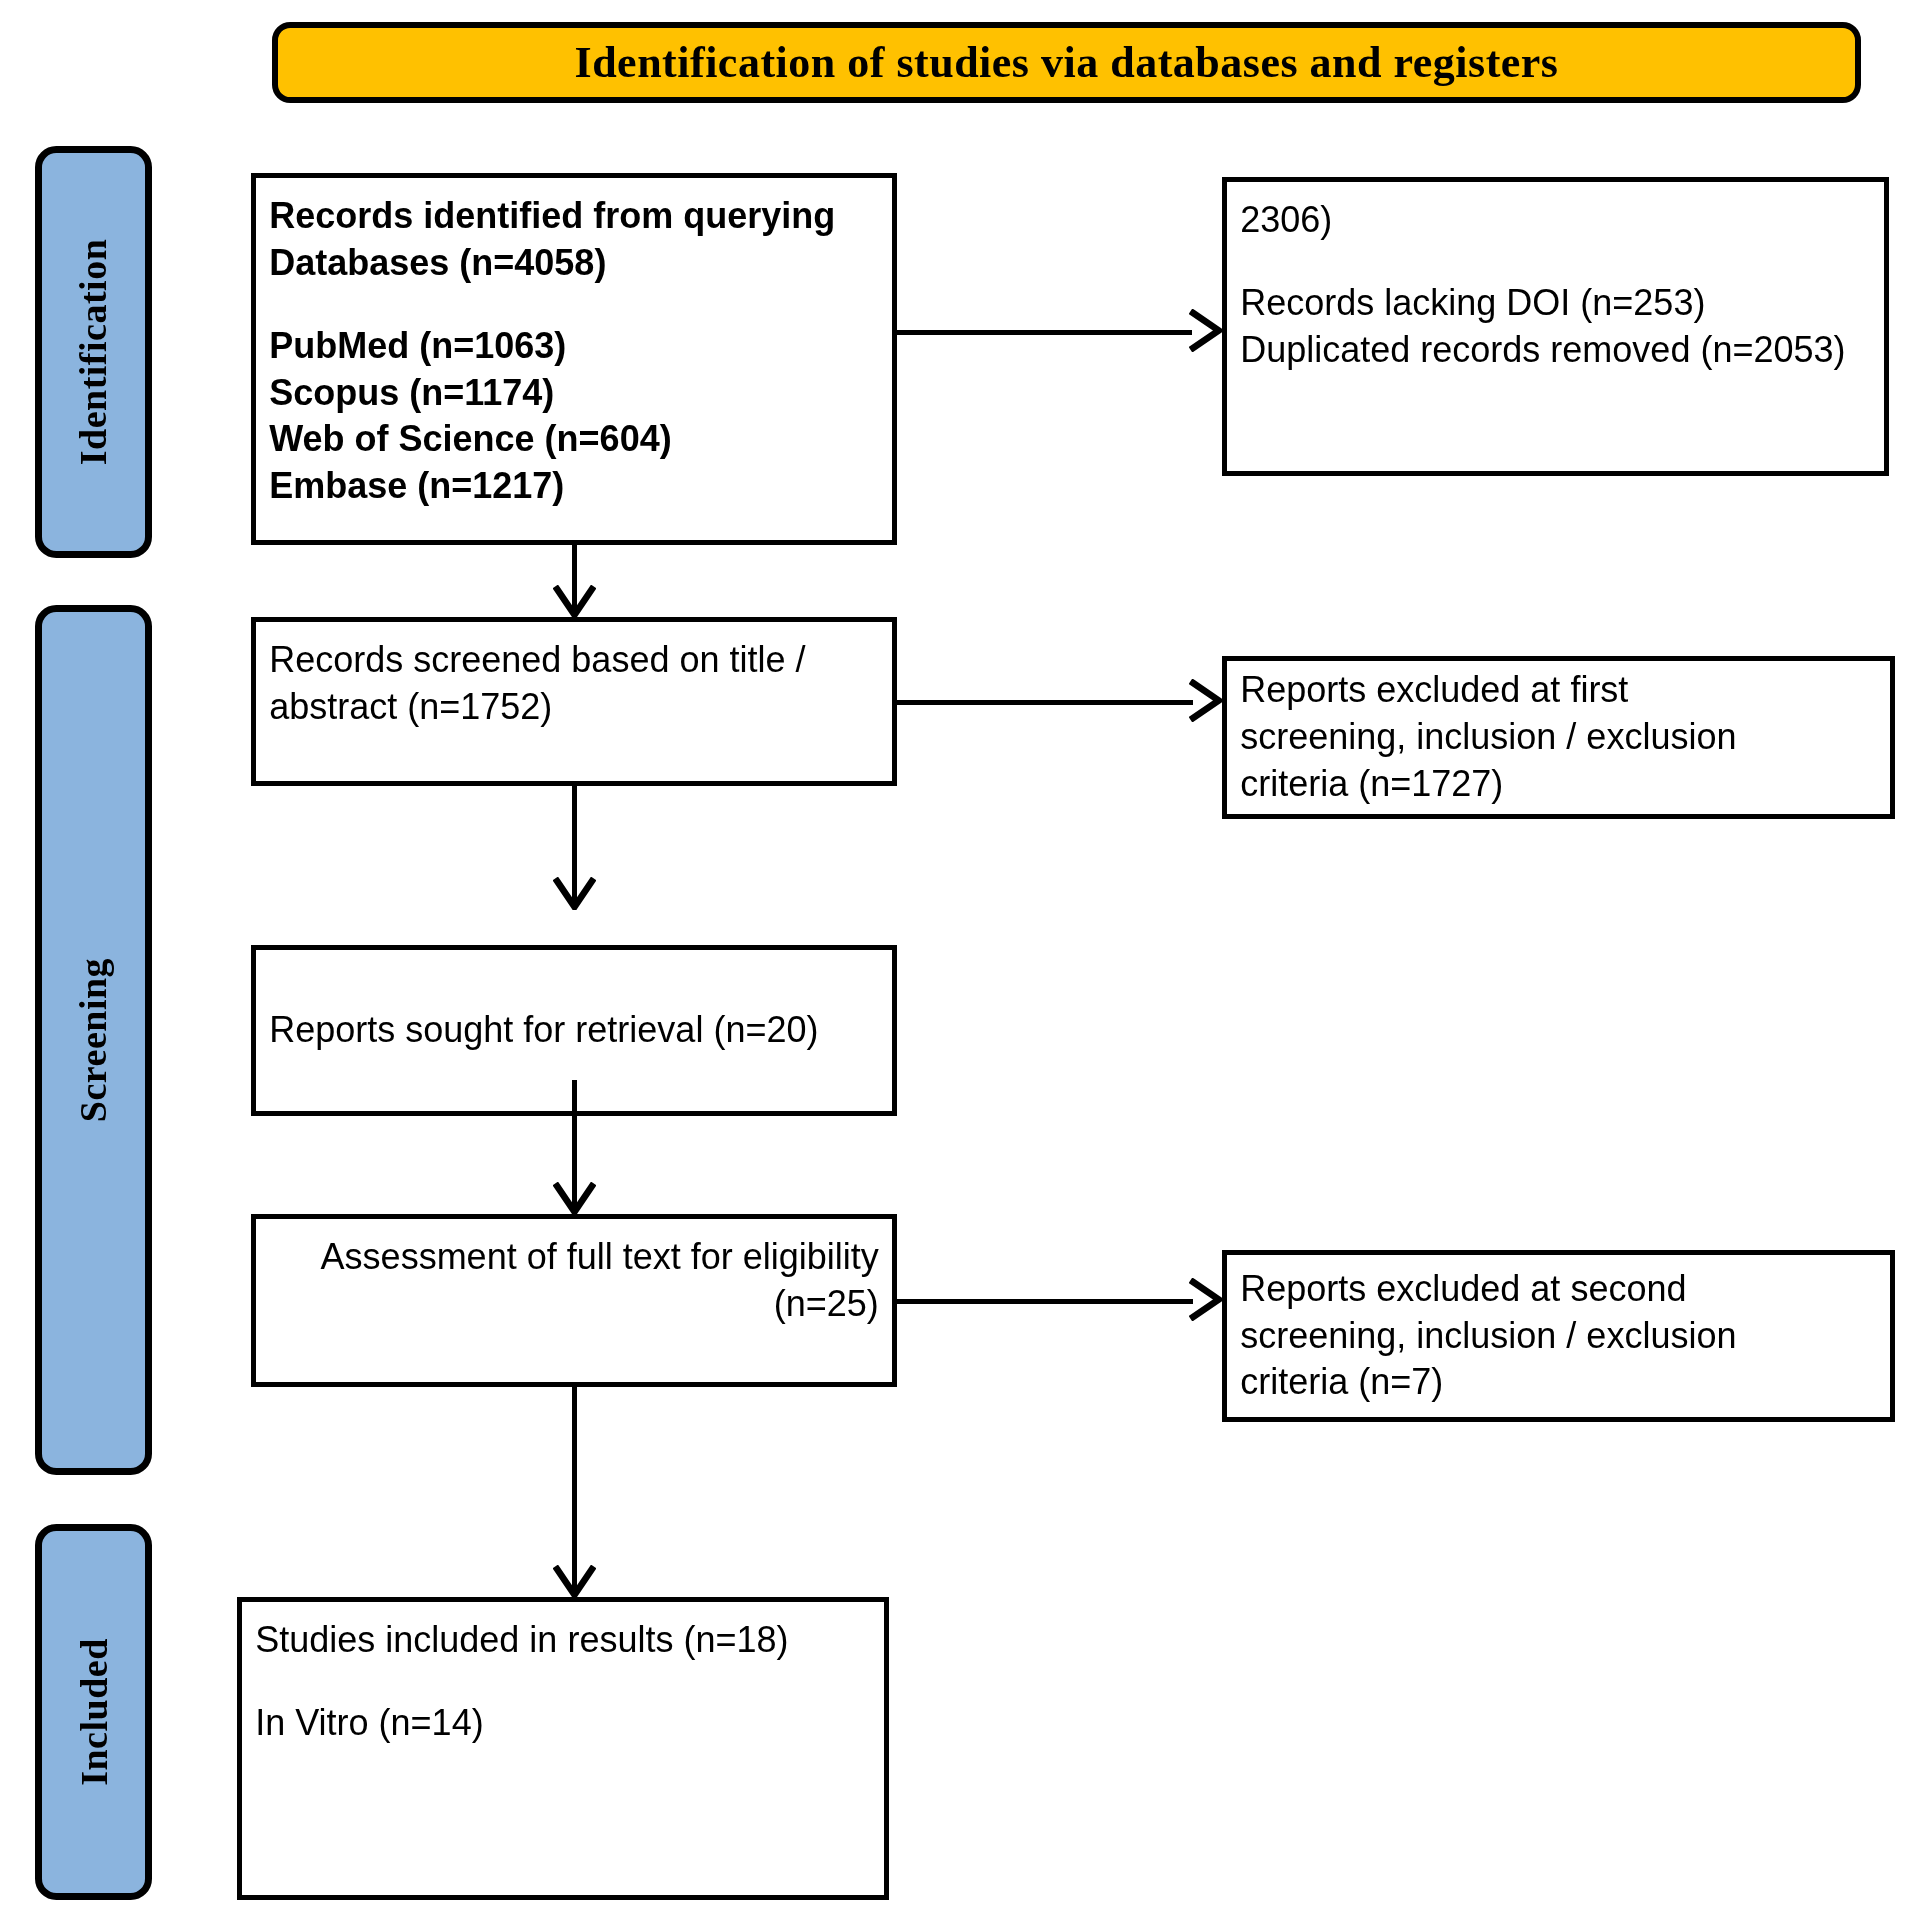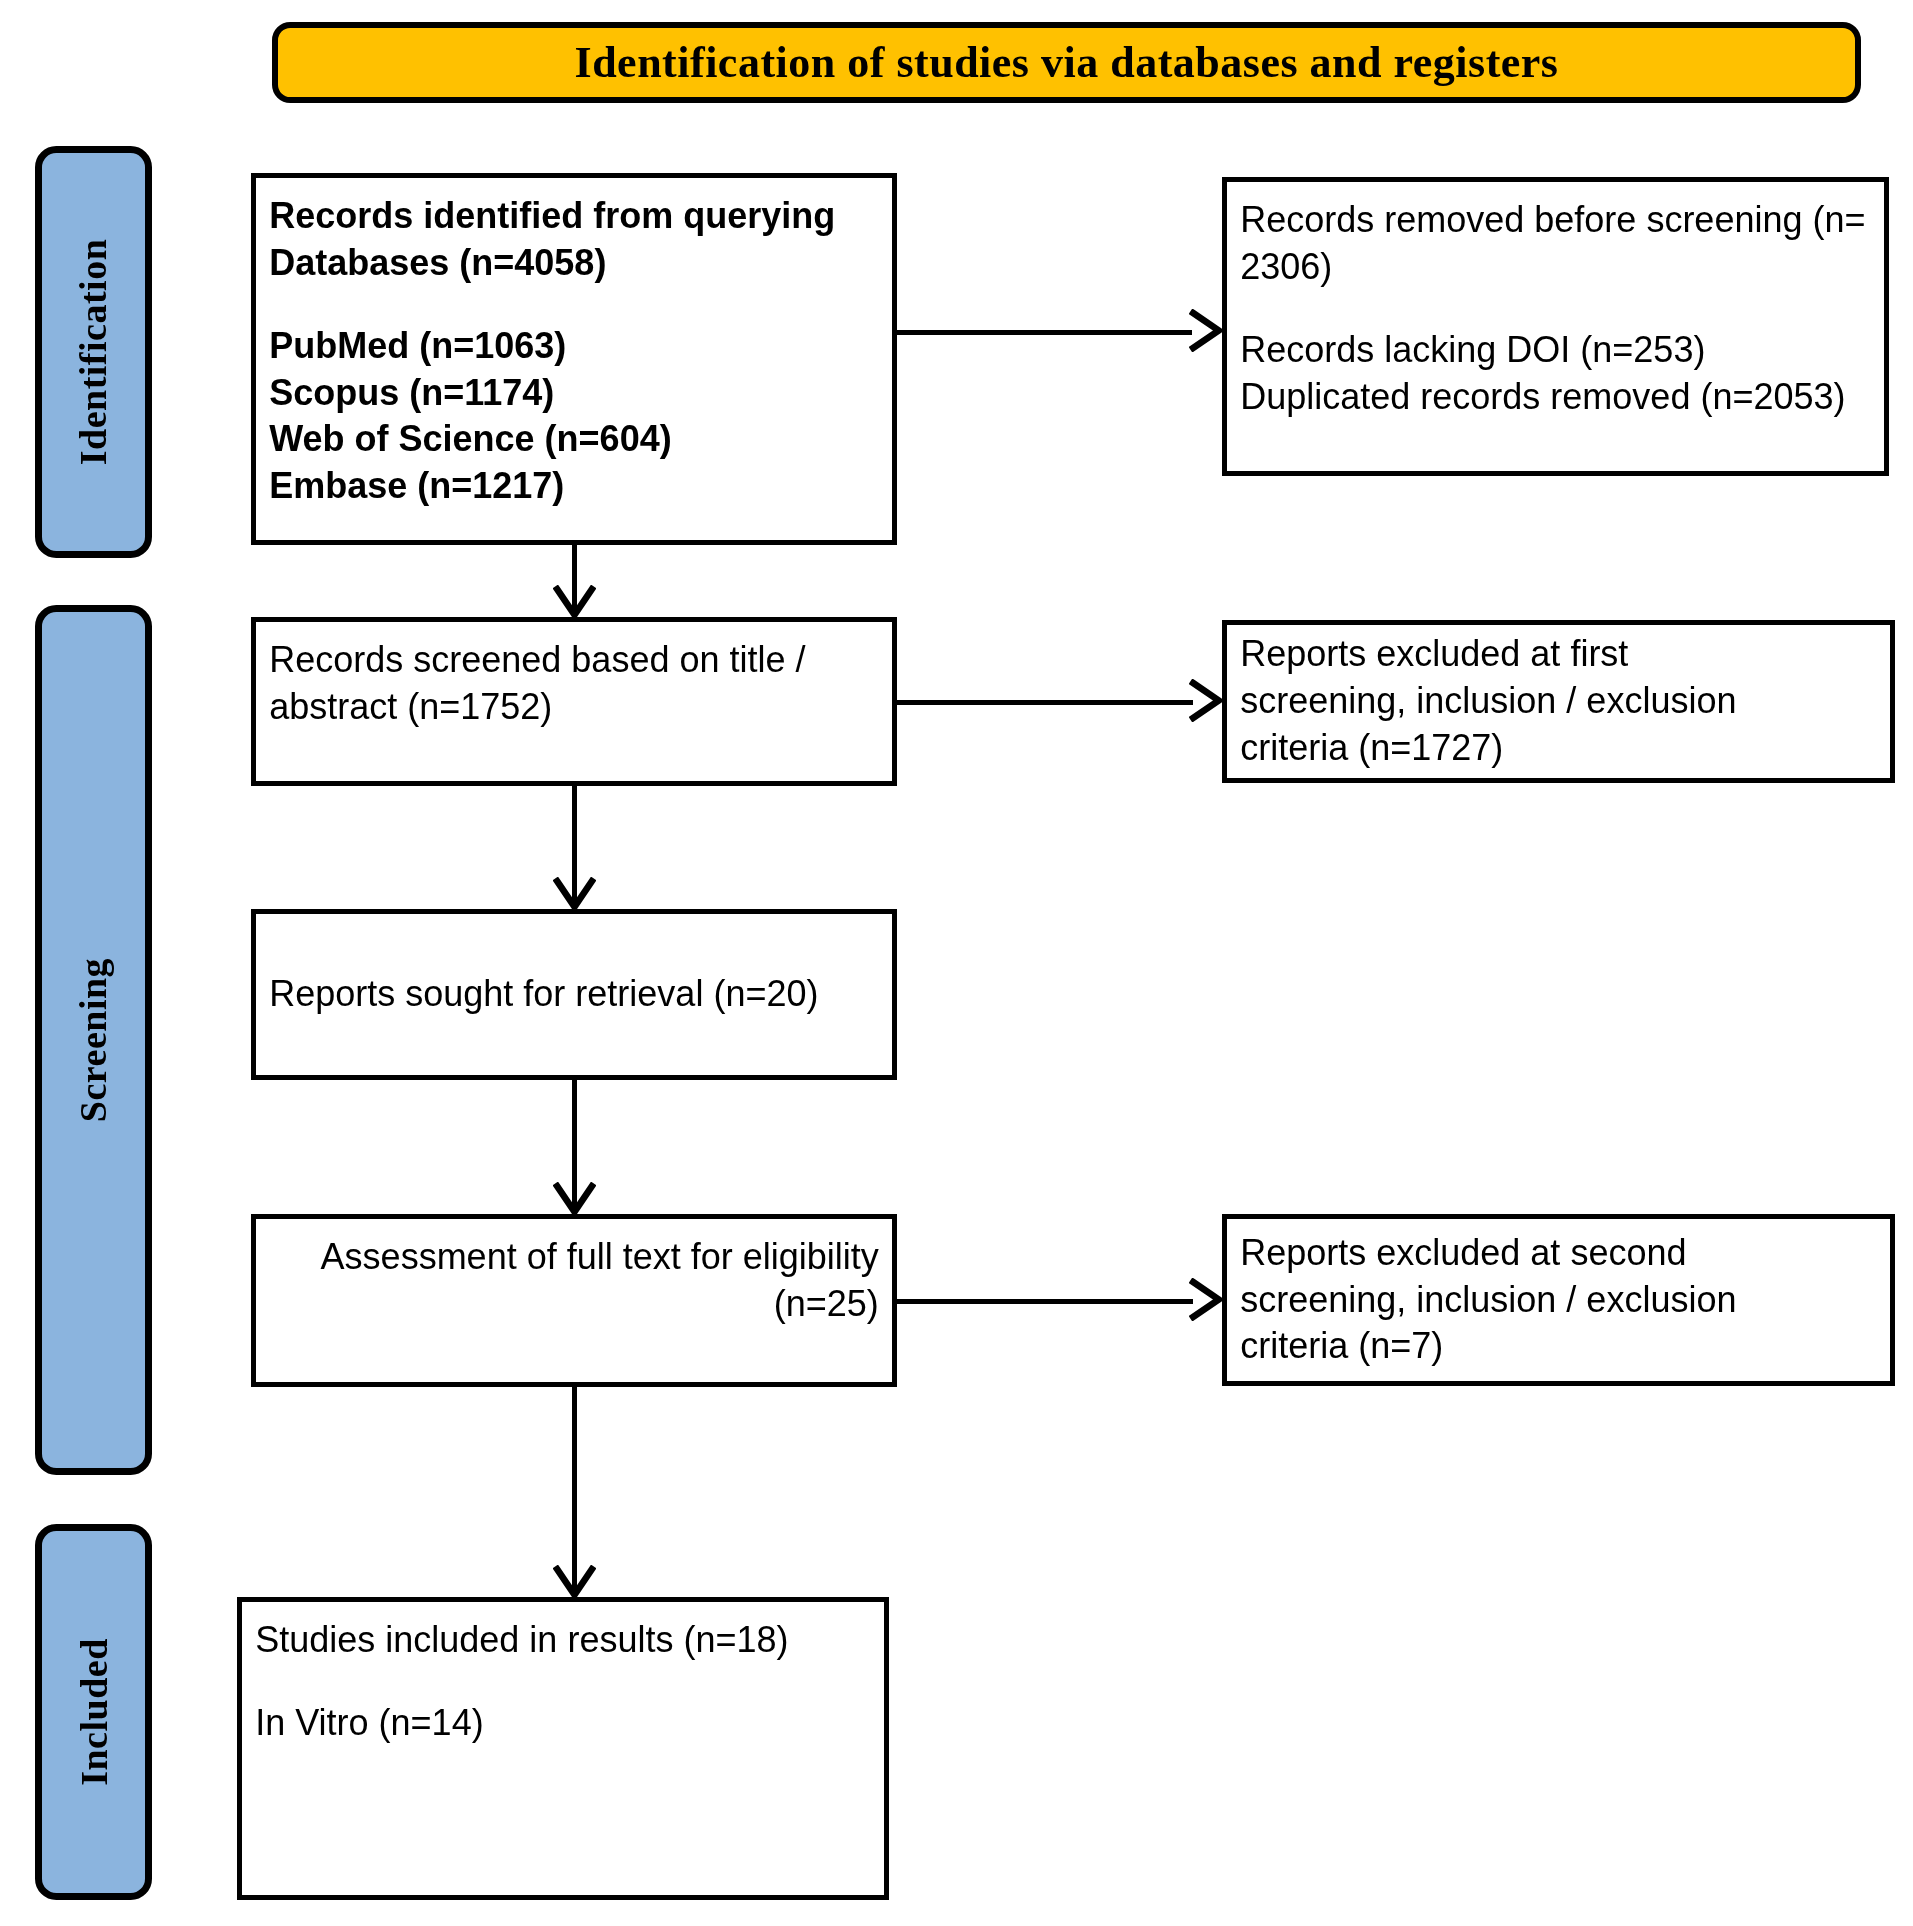--- a/index.html
+++ b/index.html
@@ -68,20 +68,21 @@
     border: 5.1px solid #000000;
     box-sizing: border-box;
     padding: 15.2px 13.2px 13.2px 13.2px;
     display: flex;
     flex-direction: column;
   }
   .box.vcenter {
     justify-content: center;
     padding-top: 0;
     padding-bottom: 0;
+    margin-top: 36px;
   }
   .box p {
     margin: 0;
     font-family: "Liberation Sans", sans-serif;
     font-size: 36px;
     line-height: 1.30;
     color: #000000;
     white-space: pre;
   }
   .box p.spacer {
@@ -140,21 +141,20 @@
     <p>Records identified from querying</p>
     <p>Databases (n=4058)</p>
     <p class="spacer"></p>
     <p>PubMed (n=1063)</p>
     <p>Scopus (n=1174)</p>
     <p>Web of Science (n=604)</p>
     <p>Embase (n=1217)</p>
   </div>
 
   <div class="box" style="left:1222px; top:177px; width:667px; height:299px;">
-    <p class="nowrapwide">Records removed before screening  (n=</p>
     <p>2306)</p>
     <p class="spacer"></p>
     <p>Records lacking DOI (n=253)</p>
     <p>Duplicated records removed (n=2053)</p>
   </div>
 
   <div class="box" style="left:251px; top:617px; width:646px; height:169px;">
     <p>Records screened based on title /</p>
     <p>abstract (n=1752)</p>
   </div>

